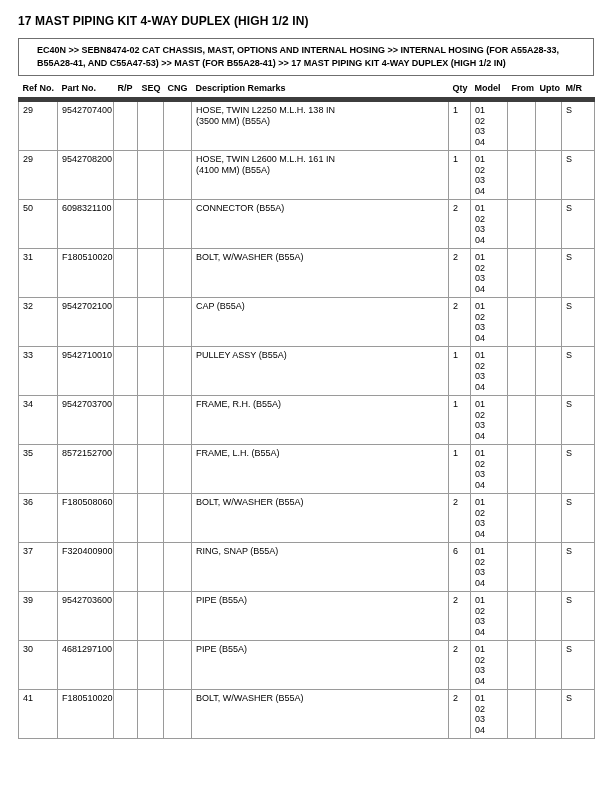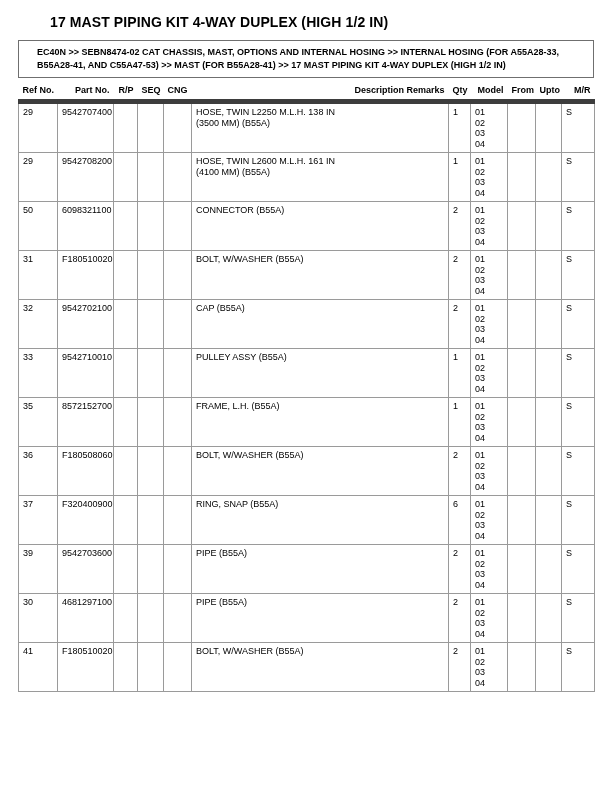--- a/index.html
+++ b/index.html
@@ -11,45 +11,44 @@
   .page {
     width: 612px;
     height: 792px;
     background: #ffffff;
     margin: 0 auto;
     padding: 14px 18px 10px 18px;
     position: relative;
     overflow: hidden;
   }
   .doc-title {
-    font-size: 14px;
+    font-size: 12px;
     font-weight: bold;
     letter-spacing: 0.1px;
     color: #000;
-    margin-left: 32px;
   }
   .breadcrumb-box {
     margin-top: 10px;
     border: 1px solid #6f6f6f;
     padding: 5px 18px;
     font-size: 9px;
     font-weight: bold;
     line-height: 13px;
     color: #000;
   }
   table.parts-table {
     margin-top: 4px;
     width: 576px;
     border-collapse: collapse;
     table-layout: fixed;
   }
   table.parts-table thead th {
     font-size: 9px;
     font-weight: bold;
-    text-align: right;
+    text-align: left;
     vertical-align: bottom;
     padding: 3px 4px 4px 4px;
     border: none;
     border-bottom: 5px solid #3d3d3d;
     color: #000;
     white-space: nowrap;
     overflow: hidden;
   }
   table.parts-table tbody td {
     font-size: 9px;
@@ -205,20 +204,36 @@
           <td>1</td>
           <td>01
 02
 03
 04</td>
           <td></td>
           <td></td>
           <td>S</td>
         </tr>
         <tr>
+          <td>34</td>
+          <td>9542703700</td>
+          <td></td>
+          <td></td>
+          <td></td>
+          <td>FRAME, R.H. (B55A)</td>
+          <td>1</td>
+          <td>01
+02
+03
+04</td>
+          <td></td>
+          <td></td>
+          <td>S</td>
+        </tr>
+        <tr>
           <td>35</td>
           <td>8572152700</td>
           <td></td>
           <td></td>
           <td></td>
           <td>FRAME, L.H. (B55A)</td>
           <td>1</td>
           <td>01
 02
 03

